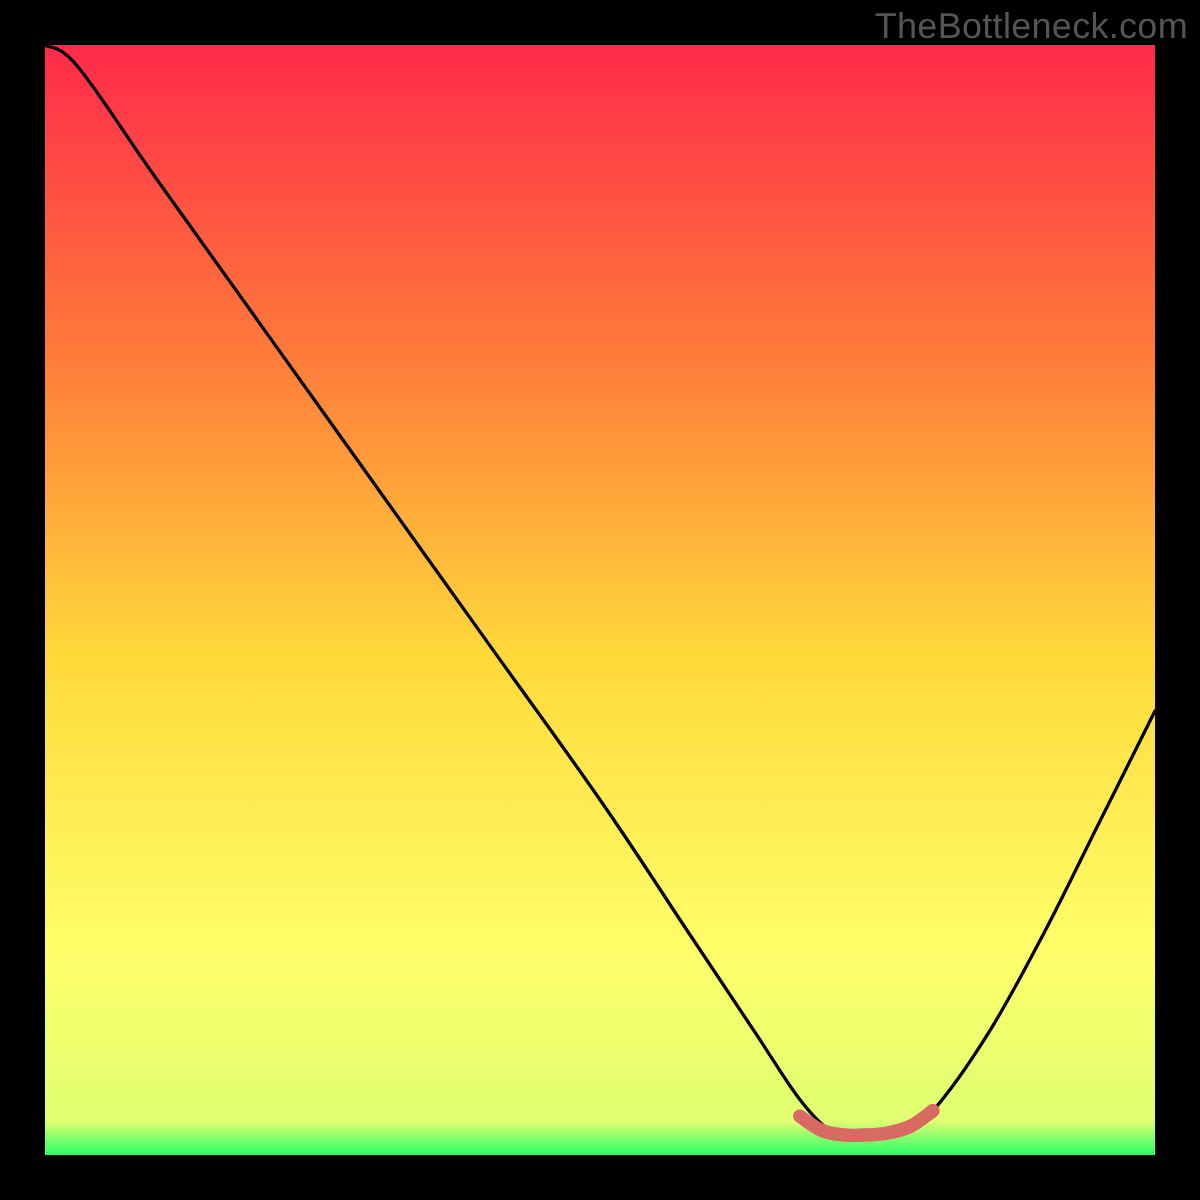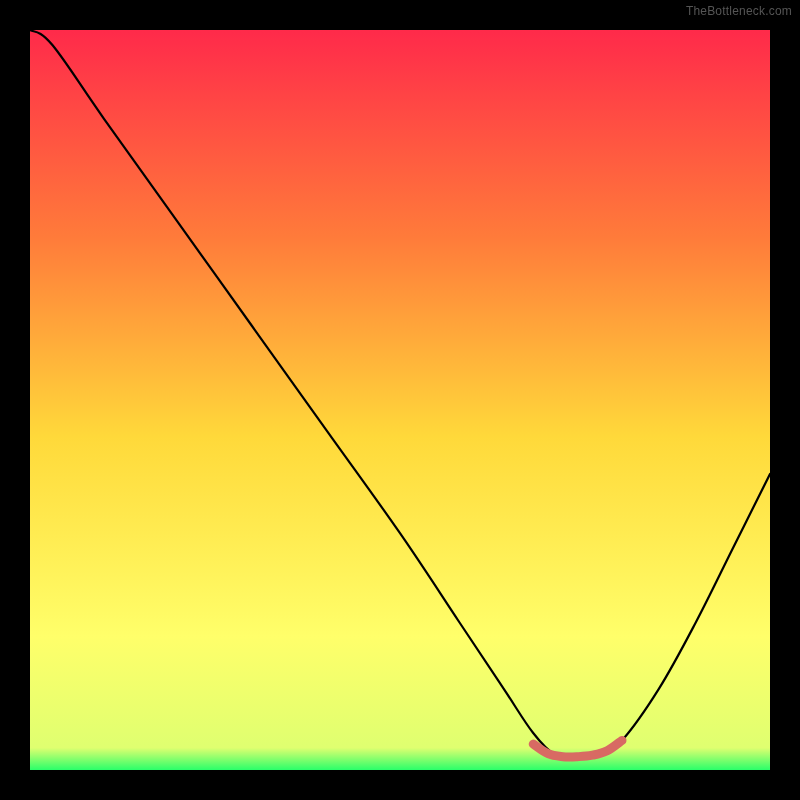--- a/index.html
+++ b/index.html
@@ -9,21 +9,21 @@
     background: #000;
     font-family: Arial, Helvetica, sans-serif;
     position: relative;
     overflow: hidden;
   }
   .watermark {
     position: absolute;
     top: 4px;
     right: 8px;
     color: #555;
-    font-size: 12px;
+    font-size: 24px;
     font-weight: 500;
     z-index: 10;
     letter-spacing: 0.2px;
   }
   .plot {
     position: absolute;
     left: 30px;
     top: 30px;
     width: 740px;
     height: 740px;

